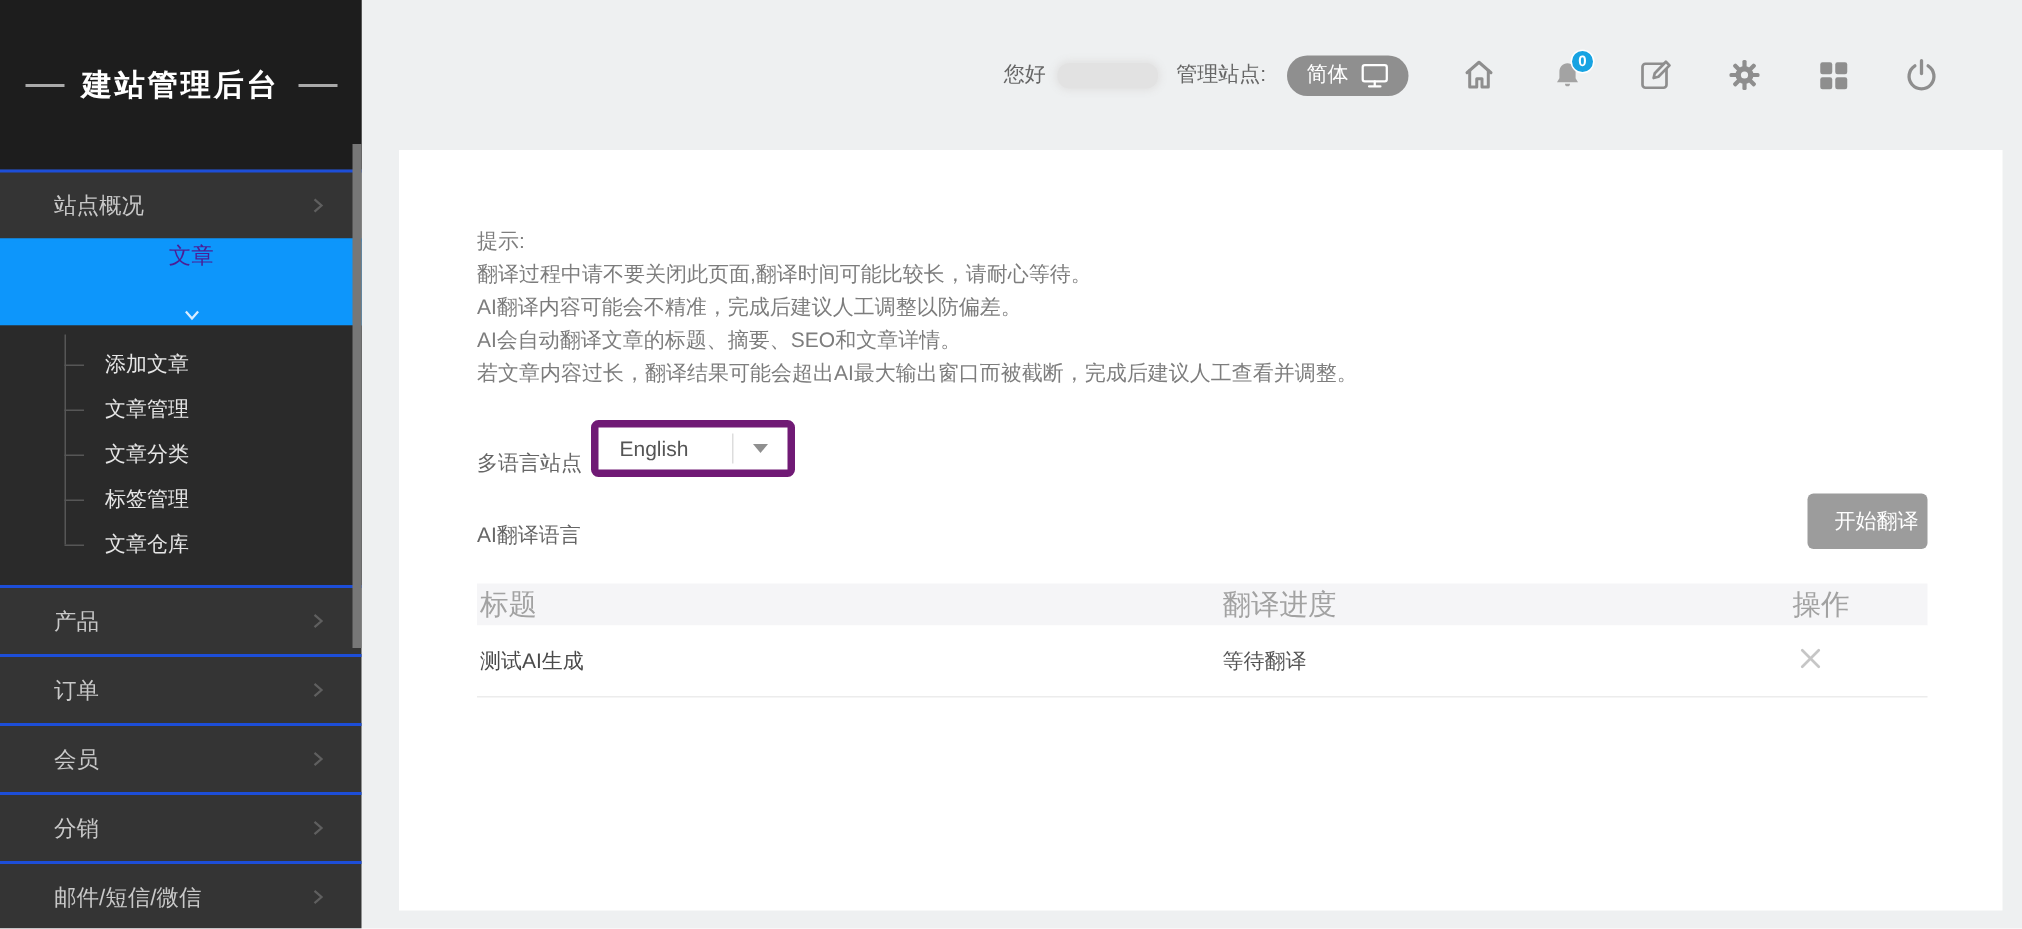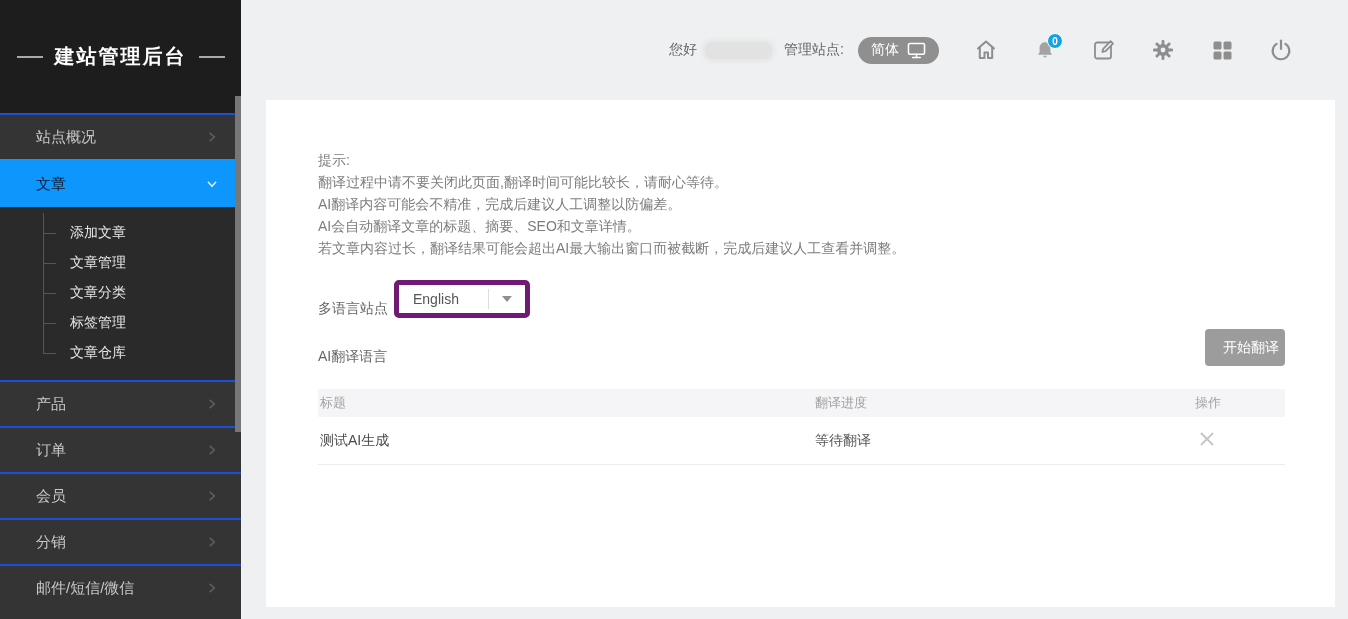--- a/index.html
+++ b/index.html
@@ -26,21 +26,21 @@
   }
   .side-item {
     height: 46px; border-top: 2px solid #1d4ed8;
     display: flex; align-items: center;
     padding: 0 22px 0 36px; color: #c8c8c8; font-size: 15px;
     cursor: pointer; position: relative;
   }
   .side-item:first-of-type { border-top: none; }
   .side-item .lbl { flex: 1; }
   .side-item.active {
-    background: #0d96fb; color: #0f172a; border-top-color: #0d96fb; height: 48px;
+    background: #0d96fb; color: #4c1d95; border-top-color: #0d96fb; height: 58px; flex-direction: column;
   }
   .chev { width: 14px; height: 14px; flex: 0 0 14px; }
   .submenu {
     background: #2a2a2a; padding: 11px 0 12px 0; position: relative;
   }
   .submenu .tree-line {
     position: absolute; left: 43px; top: 6px; width: 1px; height: 140px;
     background: #565656;
   }
   .sub-item {
@@ -115,21 +115,21 @@
     margin-left: auto; width: 80px; height: 37px; border: none; border-radius: 4px;
     background: #9c9c9c; color: #ffffff; font-size: 14px; cursor: pointer;
     font-family: inherit;
     padding-left: 12px;
   }
 
   
   .tbl { margin-top: 23px; width: 100%; }
   .tbl-head {
     display: flex; align-items: center; height: 28px; background: #f5f5f7;
-    color: #a2a2a2; font-size: 13px;
+    color: #a2a2a2; font-size: 19px;
   }
   .tbl-row {
     display: flex; align-items: center; height: 48px; background: #fff;
     border-bottom: 1px solid #ececec; font-size: 14px;
   }
   .col-title { width: 497px; padding-left: 2px; }
   .col-progress { width: 380px; }
   .col-op { flex: 1; }
   .tbl-row .col-title { color: #4a4a4a; }
   .tbl-row .col-progress { color: #555; }

